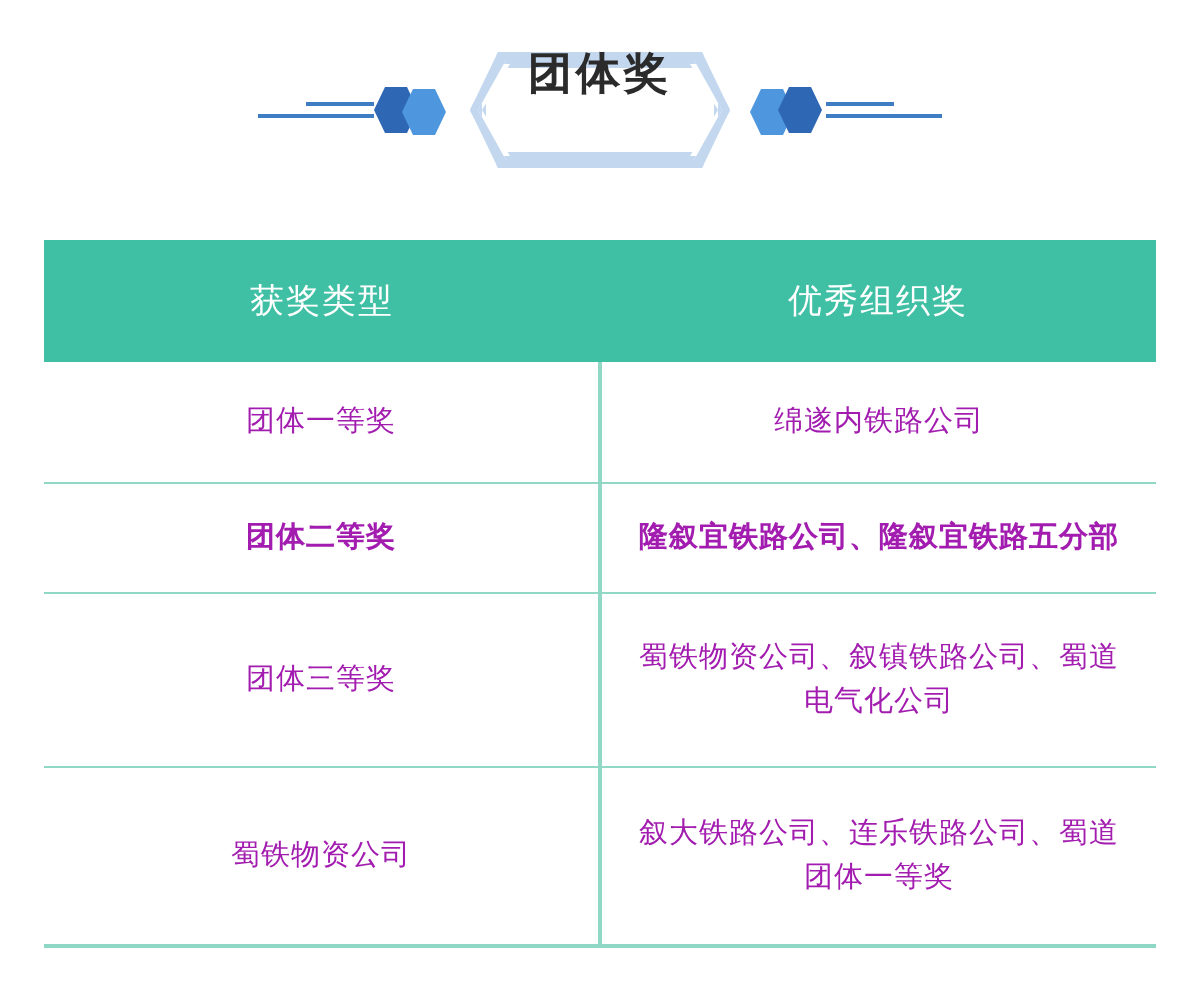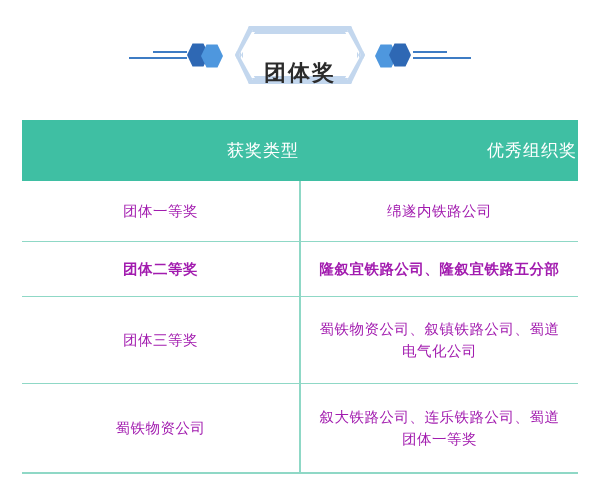--- a/index.html
+++ b/index.html
@@ -66,21 +66,21 @@
   .deco-left .hex.light { left: 14px; top: 2px; }
   
   .deco-right .hex.light { left: 0px;  top: 2px; }
   .deco-right .hex.dark  { left: 14px; top: 1px; }
 
   .title-shape {
     position: relative;
     width: 130px;
     height: 58px;
     display: flex;
-    align-items: flex-end;
+    align-items: flex-start;
     justify-content: center;
   }
   .oct {
     position: absolute;
     left: 0; top: 0; right: 0; bottom: 0;
     border: 2px solid #C3D7EE;
     clip-path: polygon(14px 0, calc(100% - 14px) 0, 100% 50%, calc(100% - 14px) 100%, 14px 100%, 0 50%);
   }
   .oct-outer {
     background: #C3D7EE;
@@ -120,21 +120,21 @@
     width: 100%;
     border-collapse: collapse;
     table-layout: fixed;
   }
   table.award-table th {
     background: #3FBFA3;
     color: #ffffff;
     font-size: 17px;
     font-weight: normal;
     height: 59px;
-    text-align: right;
+    text-align: center;
     letter-spacing: 1px;
     border: none;
   }
   table.award-table td {
     font-size: 14.5px;
     color: #a21caf;
     text-align: center;
     border: 1px solid #8FD8C6;
     border-left: none;
     border-right: none;

